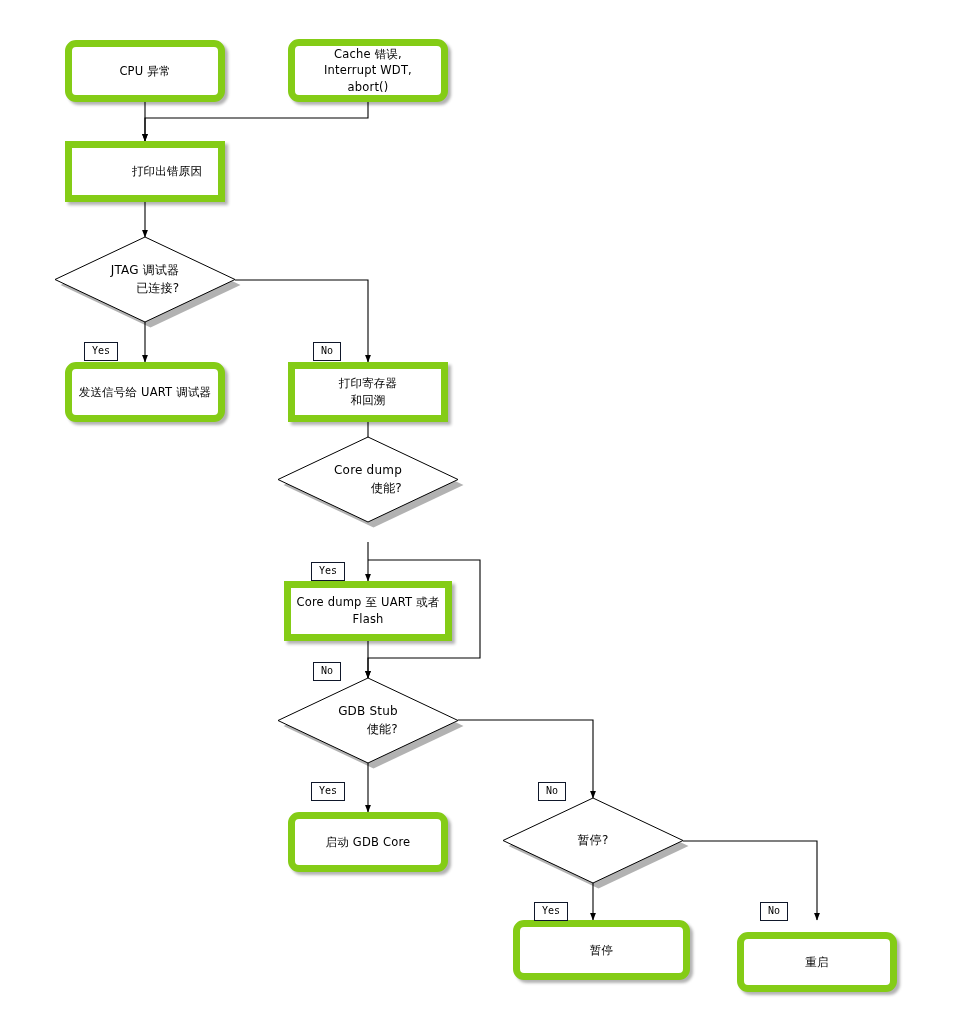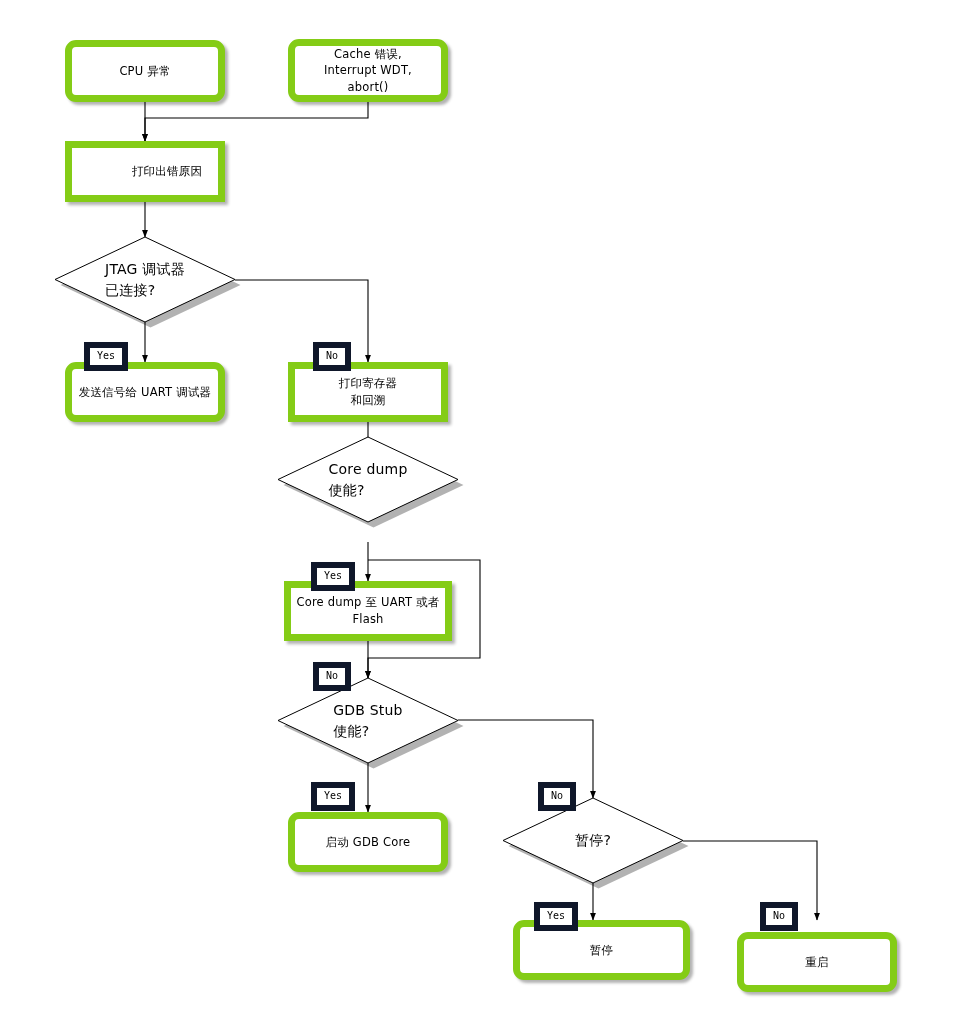--- a/index.html
+++ b/index.html
@@ -60,33 +60,33 @@
   }
   .diamond-label {
     position: absolute;
     left: 0;
     top: 0;
     width: 100%;
     height: 100%;
     display: flex;
     align-items: center;
     justify-content: center;
-    text-align: left;
-    font-size: 14px;
+    text-align: right;
+    font-size: 12px;
     line-height: 1.45;
     letter-spacing: 0.2px;
     color: #000000;
     white-space: pre-line;
     pointer-events: none;
   }
   .edge-label {
     position: absolute;
     box-sizing: border-box;
     background: #ffffff;
-    border: 6px solid #0f172a;
+    border: 1px solid #0f172a;
     color: #000000;
     font-family: "DejaVu Sans Mono", "Liberation Mono", monospace;
     font-size: 10px;
     line-height: 1;
     padding: 3px 7px 4px 7px;
     z-index: 5;
     white-space: nowrap;
   }
 </style>
 </head>

